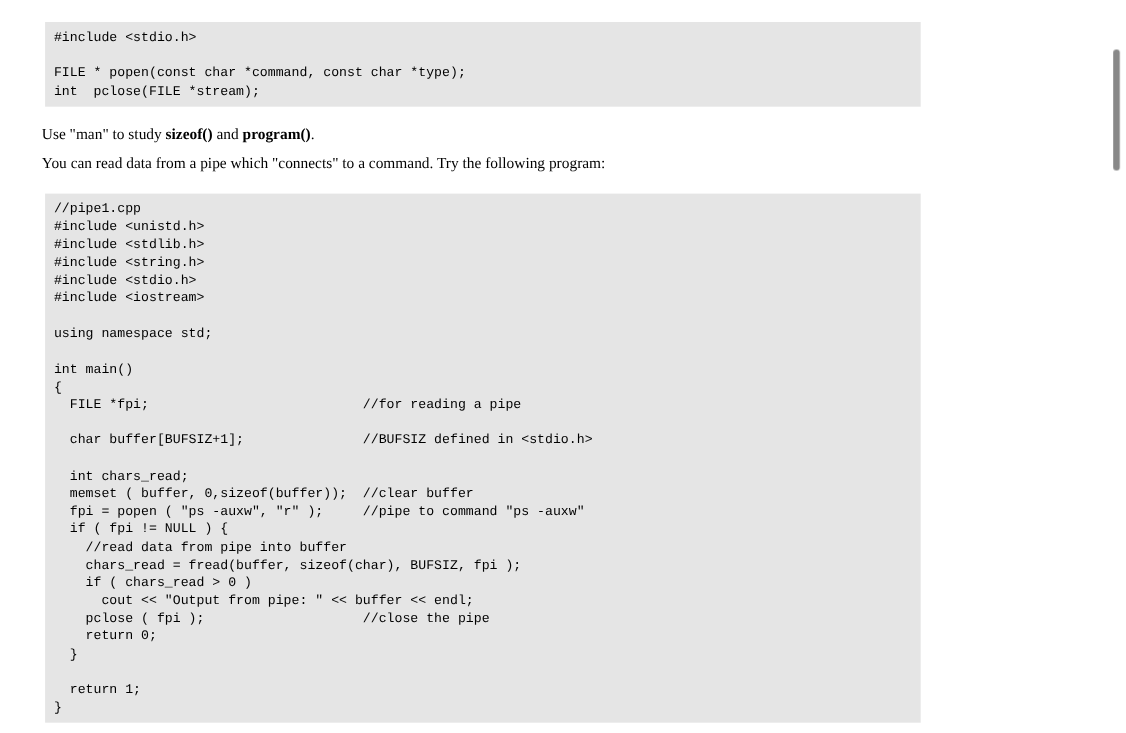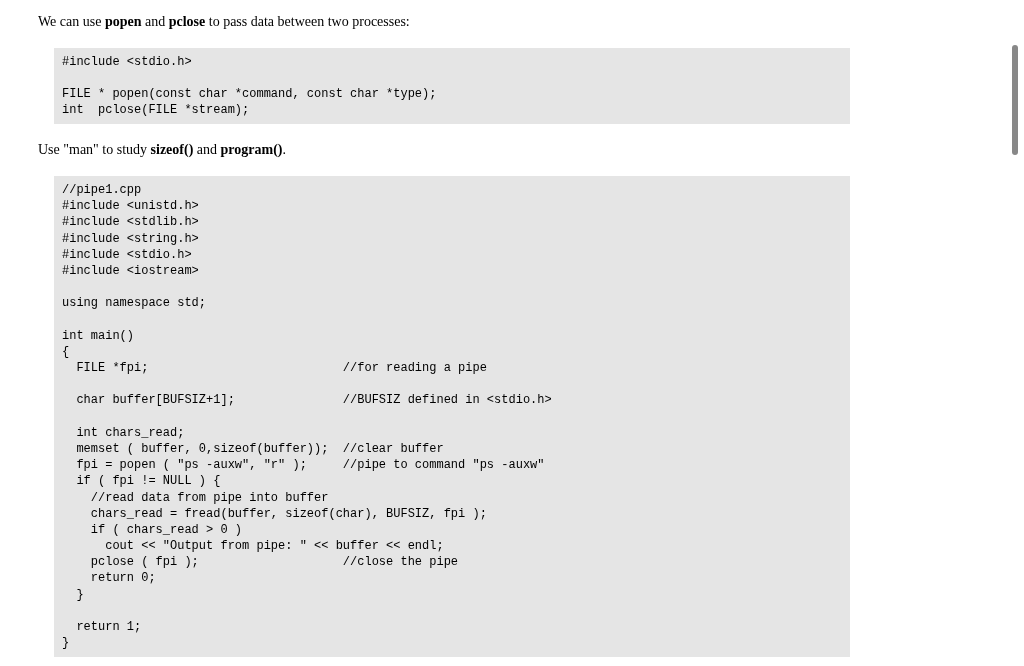--- a/index.html
+++ b/index.html
@@ -25,21 +25,21 @@
       margin-top: 8px;
     }
     p {
       margin: 8px 0;
     }
     pre {
       background: #e5e5e5;
       font-family: "Courier New", monospace;
       font-size: 12px;
       padding: 6px 8px;
-      margin: 8px 0 8px 16px;
+      margin: 8px 0 8px 3px;
       white-space: pre;
       line-height: 1.35;
       display: inline-block;
       min-width: 780px;
     }
     b {
       font-weight: bold;
     }
     i {
       font-style: italic;
@@ -55,34 +55,32 @@
     }
   </style>
 </head>
 <body>
 
 <div>
 
 
   <div class="content">
 
-    <p>
-      <span>We can use </span><b>popen</b><span> and </span><b>pclose</b><span> to pass data between two processes:</span>
-    </p>
 
     <pre>#include &lt;stdio.h&gt;
 
 FILE * popen(const char *command, const char *type);
 int  pclose(FILE *stream);</pre>
 
 
     <p>
       <span>Use "man" to study </span><b>sizeof()</b><span> and </span><b>program()</b><span>.</span>
     </p>
 
+    <p>You can read data from a pipe which "connects" to a command. Try the following program:</p>
 
     <pre>//pipe1.cpp
 #include &lt;unistd.h&gt;
 #include &lt;stdlib.h&gt;
 #include &lt;string.h&gt;
 #include &lt;stdio.h&gt;
 #include &lt;iostream&gt;
 
 using namespace std;
 

